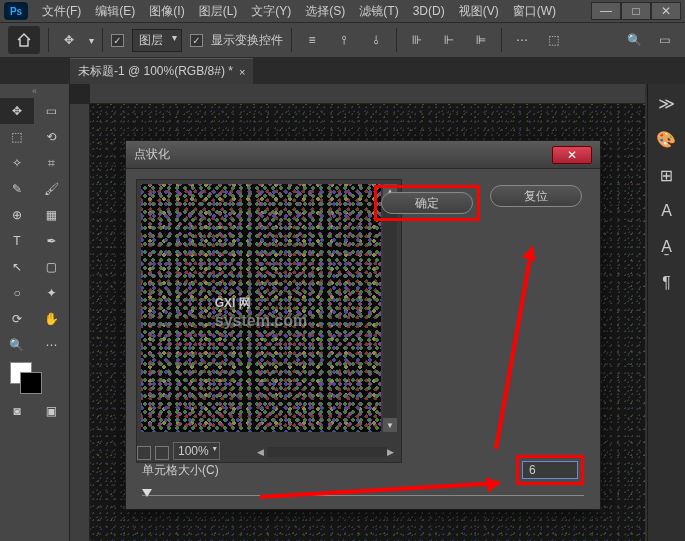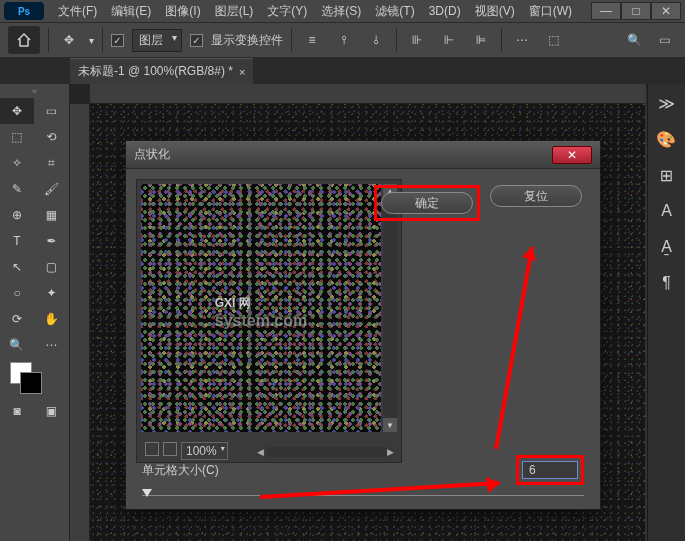--- a/index.html
+++ b/index.html
@@ -1,18 +1,18 @@
 <!DOCTYPE html>
 <html><head>
 <meta charset="utf-8">
 <style>
 *{box-sizing:border-box;margin:0;padding:0;font-family:"Microsoft YaHei",sans-serif;font-size:12px;color:#ccc;user-select:none}
 body{background:#323232;width:685px;height:541px;overflow:hidden;position:relative}
 .menubar{background:#464646;height:22px;display:flex;align-items:center;padding:0 4px;gap:2px}
-.ps-logo{width:40px;height:18px;background:#001e36;color:#31a8ff;font-weight:bold;font-size:10px;display:flex;align-items:center;justify-content:center;border-radius:4px;margin-right:6px}
+.ps-logo{width:24px;height:18px;background:#001e36;color:#31a8ff;font-weight:bold;font-size:10px;display:flex;align-items:center;justify-content:center;border-radius:4px;margin-right:6px}
 .menu-item{padding:2px 6px;cursor:pointer}
 .win-controls{margin-left:auto;display:flex;gap:0}
 .win-btn{width:30px;height:18px;background:#5a5a5a;display:flex;align-items:center;justify-content:center;border:1px solid #2a2a2a;cursor:pointer}
 .opt-bar{background:#464646;height:36px;border-top:1px solid #2a2a2a;border-bottom:1px solid #2a2a2a;display:flex;align-items:center;padding:0 8px;gap:8px}
 .opt-bar .sep{width:1px;height:24px;background:#2a2a2a}
 .icon-btn{width:24px;height:24px;display:flex;align-items:center;justify-content:center;cursor:pointer;color:#ccc}
 .home-btn{width:32px;height:28px;background:#2a2a2a;border-radius:3px;display:flex;align-items:center;justify-content:center;cursor:pointer}
 .chk{width:13px;height:13px;border:1px solid #888;background:#333;display:inline-flex;align-items:center;justify-content:center;font-size:10px}
 .chk.on::before{content:"✓";color:#ccc}
 .dd{background:#3a3a3a;border:1px solid #222;padding:2px 18px 2px 6px;position:relative;cursor:pointer}
@@ -46,21 +46,21 @@
 .preview .noise{position:absolute;inset:0;background:#0a0a0a;
 background-image:radial-gradient(circle,#4a7a4a 2px,transparent 2px),radial-gradient(circle,#7a4a7a 2px,transparent 2px),radial-gradient(circle,#4a4a9a 2px,transparent 2px),radial-gradient(circle,#8a8a4a 2px,transparent 2px),radial-gradient(circle,#7a3a3a 2px,transparent 2px);
 background-size:8px 8px,10px 10px,12px 12px,14px 14px,9px 9px;background-position:0 0,4px 5px,7px 2px,2px 8px,5px 3px}
 .wm{position:absolute;top:50%;left:50%;transform:translate(-50%,-50%);color:rgba(255,255,255,.55);font-size:24px;line-height:1.1;font-weight:bold;text-shadow:0 0 3px #000}
 .wm small{font-size:16px;display:block;color:rgba(255,255,255,.45)}
 .vsb{position:absolute;top:4px;right:4px;width:14px;height:248px;background:#333}
 .vsb .up,.vsb .dn{height:14px;background:#555;display:flex;align-items:center;justify-content:center;font-size:8px;cursor:pointer}
 .vsb .dn{position:absolute;bottom:0;width:100%}
 .hsb{position:absolute;bottom:4px;left:120px;width:140px;height:12px;display:flex;align-items:center}
 .hsb .tri{width:10px;font-size:9px;cursor:pointer;color:#aaa}
-.zoom-ctl{position:absolute;bottom:2px;left:8px;display:flex;align-items:flex-start;gap:4px;font-size:10px}
+.zoom-ctl{position:absolute;bottom:2px;left:0;display:flex;align-items:flex-end;gap:4px;font-size:10px}
 .zoom-ctl .box{width:14px;height:14px;border:1px solid #777;cursor:pointer}
 .zoom-ctl .zdd{border:1px solid #666;padding:1px 10px 1px 4px;position:relative}
 .zoom-ctl .zdd::after{content:"▾";position:absolute;right:2px;font-size:8px}
 .dlg-btns{position:absolute;top:16px;right:18px;display:flex;flex-direction:row;gap:10px}
 .dlg-redbox-ok{border:3px solid #f00;padding:4px}
 .pill{width:92px;height:22px;border:1px solid #888;border-radius:11px;background:linear-gradient(#555,#404040);display:flex;align-items:center;justify-content:center;cursor:pointer}
 .cell-row{position:absolute;bottom:28px;left:16px;right:16px;display:flex;align-items:center;gap:10px}
 .cell-input-red{border:3px solid #f00;padding:3px;margin-left:auto}
 .cell-input{width:56px;height:18px;background:#3a3a3a;border:1px solid #6b8bd6;padding:0 6px}
 .cell-input input{width:100%;height:100%;background:transparent;border:none;outline:none;color:#ccc;font-size:12px}

